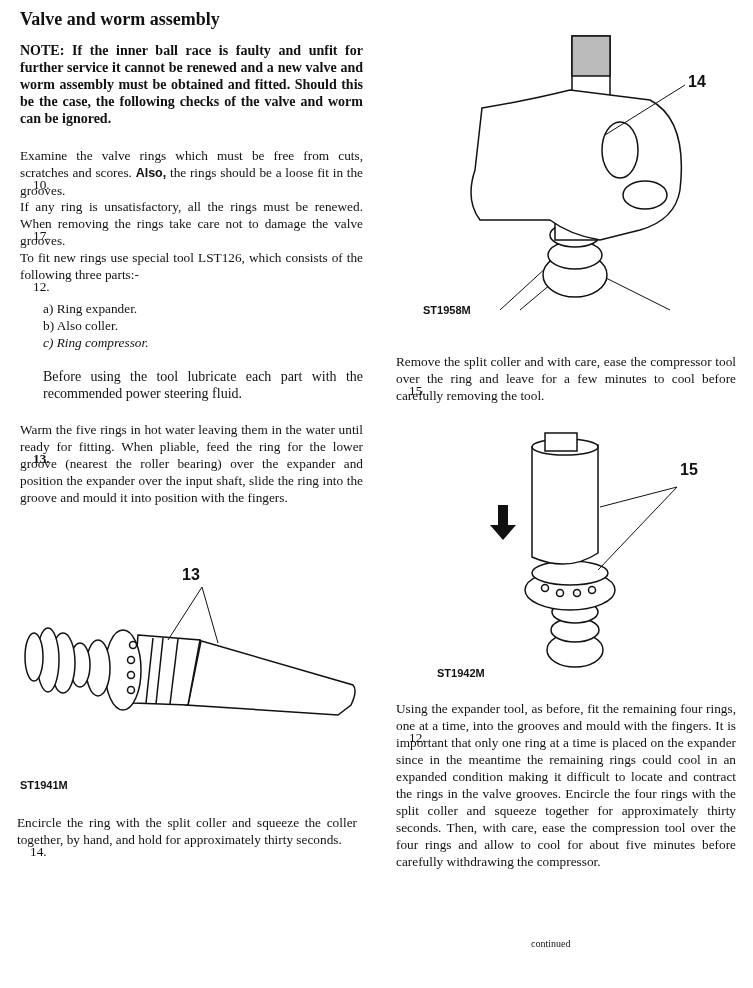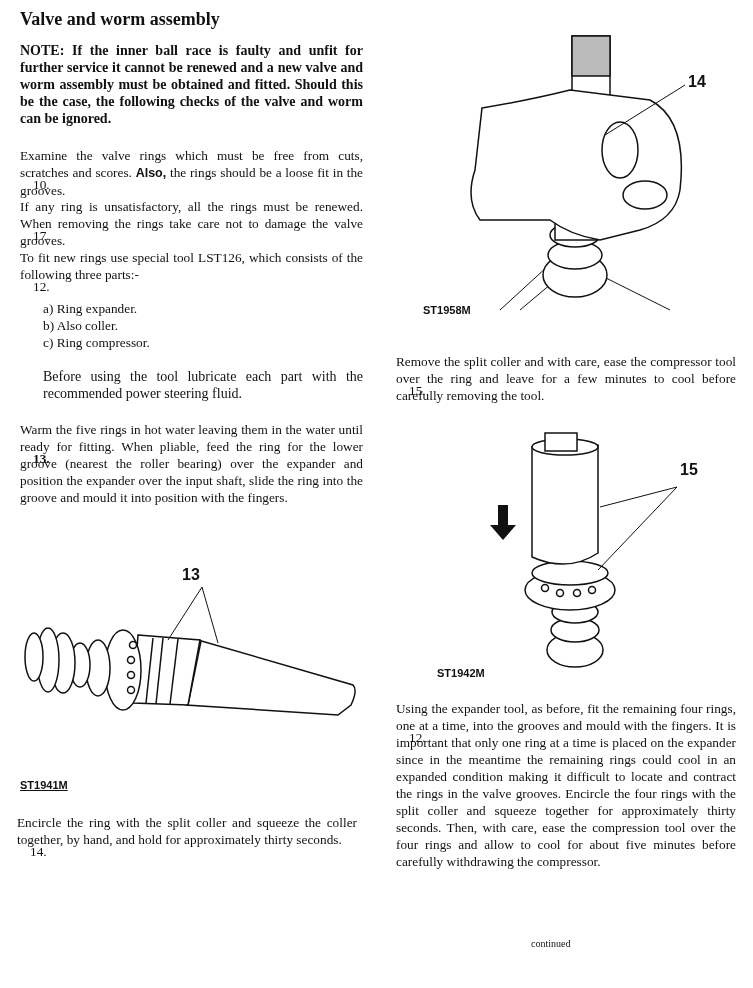--- a/index.html
+++ b/index.html
@@ -35,21 +35,21 @@
   <span class="txt">If any ring is unsatisfactory, all the rings must be renewed. When removing the rings take care not to damage the valve grooves.</span>
 </div>
 
 <div class="item" style="left:20px; top:249px; width:343px;">
   <span class="num">12.</span>
   <span class="txt">To fit new rings use special tool LST126, which consists of the following three parts:-</span>
 </div>
 
 <div class="sub" style="top:300px;">a)  Ring expander.</div>
 <div class="sub" style="top:317px;">b)  Also coller.</div>
-<div class="sub" style="top:334px;">c)  Ring compressor.</div>
+<div class="sub" style="top:334px;font-style:italic;">c)  Ring compressor.</div>
 
 <div class="blk" style="left:43px; top:368px; width:320px;">Before using the tool lubricate each part with the recommended power steering fluid.</div>
 
 <div class="item" style="left:20px; top:421px; width:343px;">
   <span class="num" style="font-weight:bold;">13.</span>
   <span class="txt">Warm the five rings in hot water leaving them in the water until ready for fitting. When pliable, feed the ring for the lower groove (nearest the roller bearing) over the expander and position the expander over the input shaft, slide the ring into the groove and mould it into position with the fingers.</span>
 </div>
 
 <svg class="fig" style="left:18px; top:565px;" width="345" height="180" viewBox="0 0 345 180">
   <g fill="#fff" stroke="#111" stroke-width="1.5">
@@ -73,21 +73,21 @@
     <ellipse cx="45" cy="98" rx="12" ry="30"></ellipse>
     <ellipse cx="30" cy="95" rx="11" ry="32"></ellipse>
     <ellipse cx="16" cy="92" rx="9" ry="24"></ellipse>
   </g>
   <g stroke="#111" stroke-width="1">
     <line x1="184" y1="22" x2="150" y2="75"></line>
     <line x1="184" y1="22" x2="200" y2="78"></line>
   </g>
 </svg>
 <div class="callout" style="left:182px; top:566px;">13</div>
-<div class="caption" style="left:20px; top:779px;text-decoration:underline;">ST1941M</div>
+<div class="caption" style="left:20px; top:779px;">ST1941M</div>
 
 <div class="item" style="left:17px; top:814px; width:340px;">
   <span class="num">14.</span>
   <span class="txt">Encircle the ring with the split coller and squeeze the coller together, by hand, and hold for approximately thirty seconds.</span>
 </div>
 
 <svg class="fig" style="left:420px; top:30px;" width="320" height="285" viewBox="0 0 320 285">
   <g fill="#fff" stroke="#111" stroke-width="1.5">
 
     <path d="M80,280 L140,225 L250,280" fill="none" stroke-width="1"></path>

